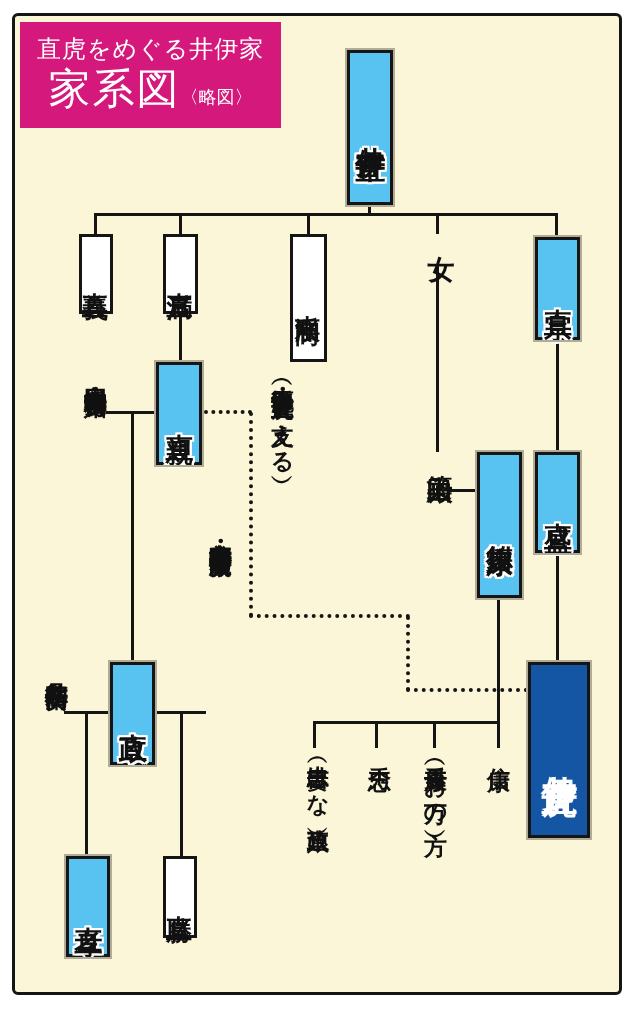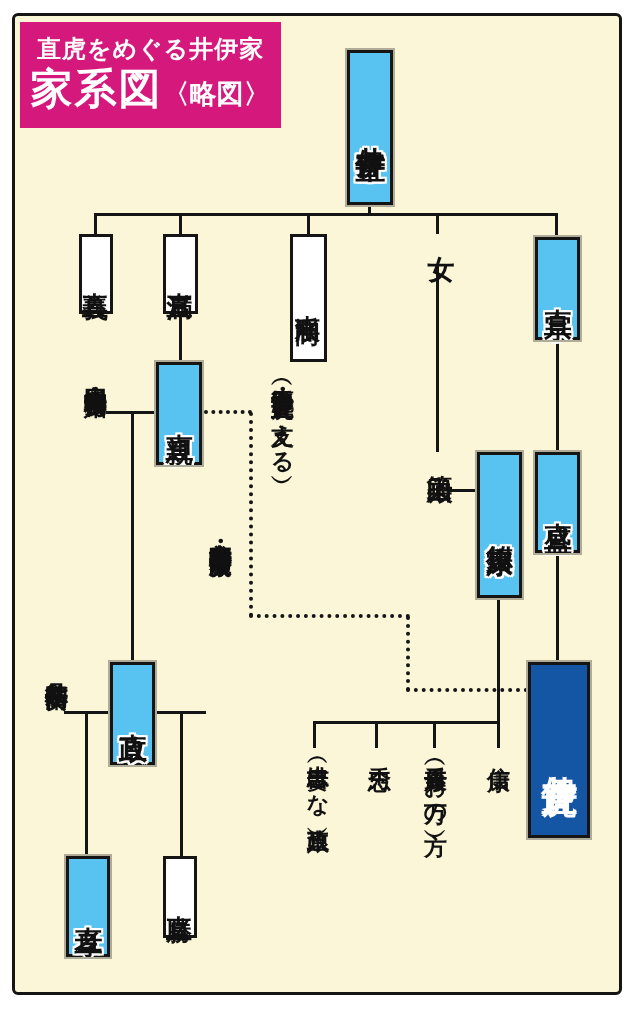--- a/index.html
+++ b/index.html
@@ -6,25 +6,25 @@
   .canvas {
     position:relative; width:640px; height:1018px; background:#ffffff;
     font-family:"Liberation Sans", sans-serif; overflow:hidden;
   }
   .frame {
     position:absolute; left:12px; top:13px; width:610px; height:982px;
     box-sizing:border-box; background:#FBF6D8; border:3px solid #151515; border-radius:6px;
   }
   .title {
     position:absolute; left:20px; top:22px; width:261px; height:106px;
-    background:#D5187B; color:#fff; font-weight:bold; text-align:center; box-sizing:border-box;
+    background:#D5187B; color:#fff; font-weight:normal; text-align:center; box-sizing:border-box;
   }
   .title .t1 { font-size:24px; margin-top:11px; letter-spacing:1px; }
   .title .t2 { font-size:42px; line-height:48px; letter-spacing:2px; }
-  .title .t2 .small { font-size:27px; letter-spacing:0; }
+  .title .t2 .small { font-size:18px; letter-spacing:0; }
   .vbox {
     position:absolute; box-sizing:border-box; border:3px solid #151515; background:#fff;
     display:flex; align-items:center; justify-content:center;
     writing-mode:vertical-rl; text-orientation:mixed;
     font-weight:bold; color:#111; letter-spacing:3px;
   }
   .cyan { background:#58C3F0; outline:2px solid #B0AC98; }
   .blue { background:#1456A4; outline:2px solid #B0AC98; color:#fff; }
   .halo { text-shadow:-2px 0 #fff,2px 0 #fff,0 -2px #fff,0 2px #fff,-2px -2px #fff,2px -2px #fff,-2px 2px #fff,2px 2px #fff; }
   .vtext {

